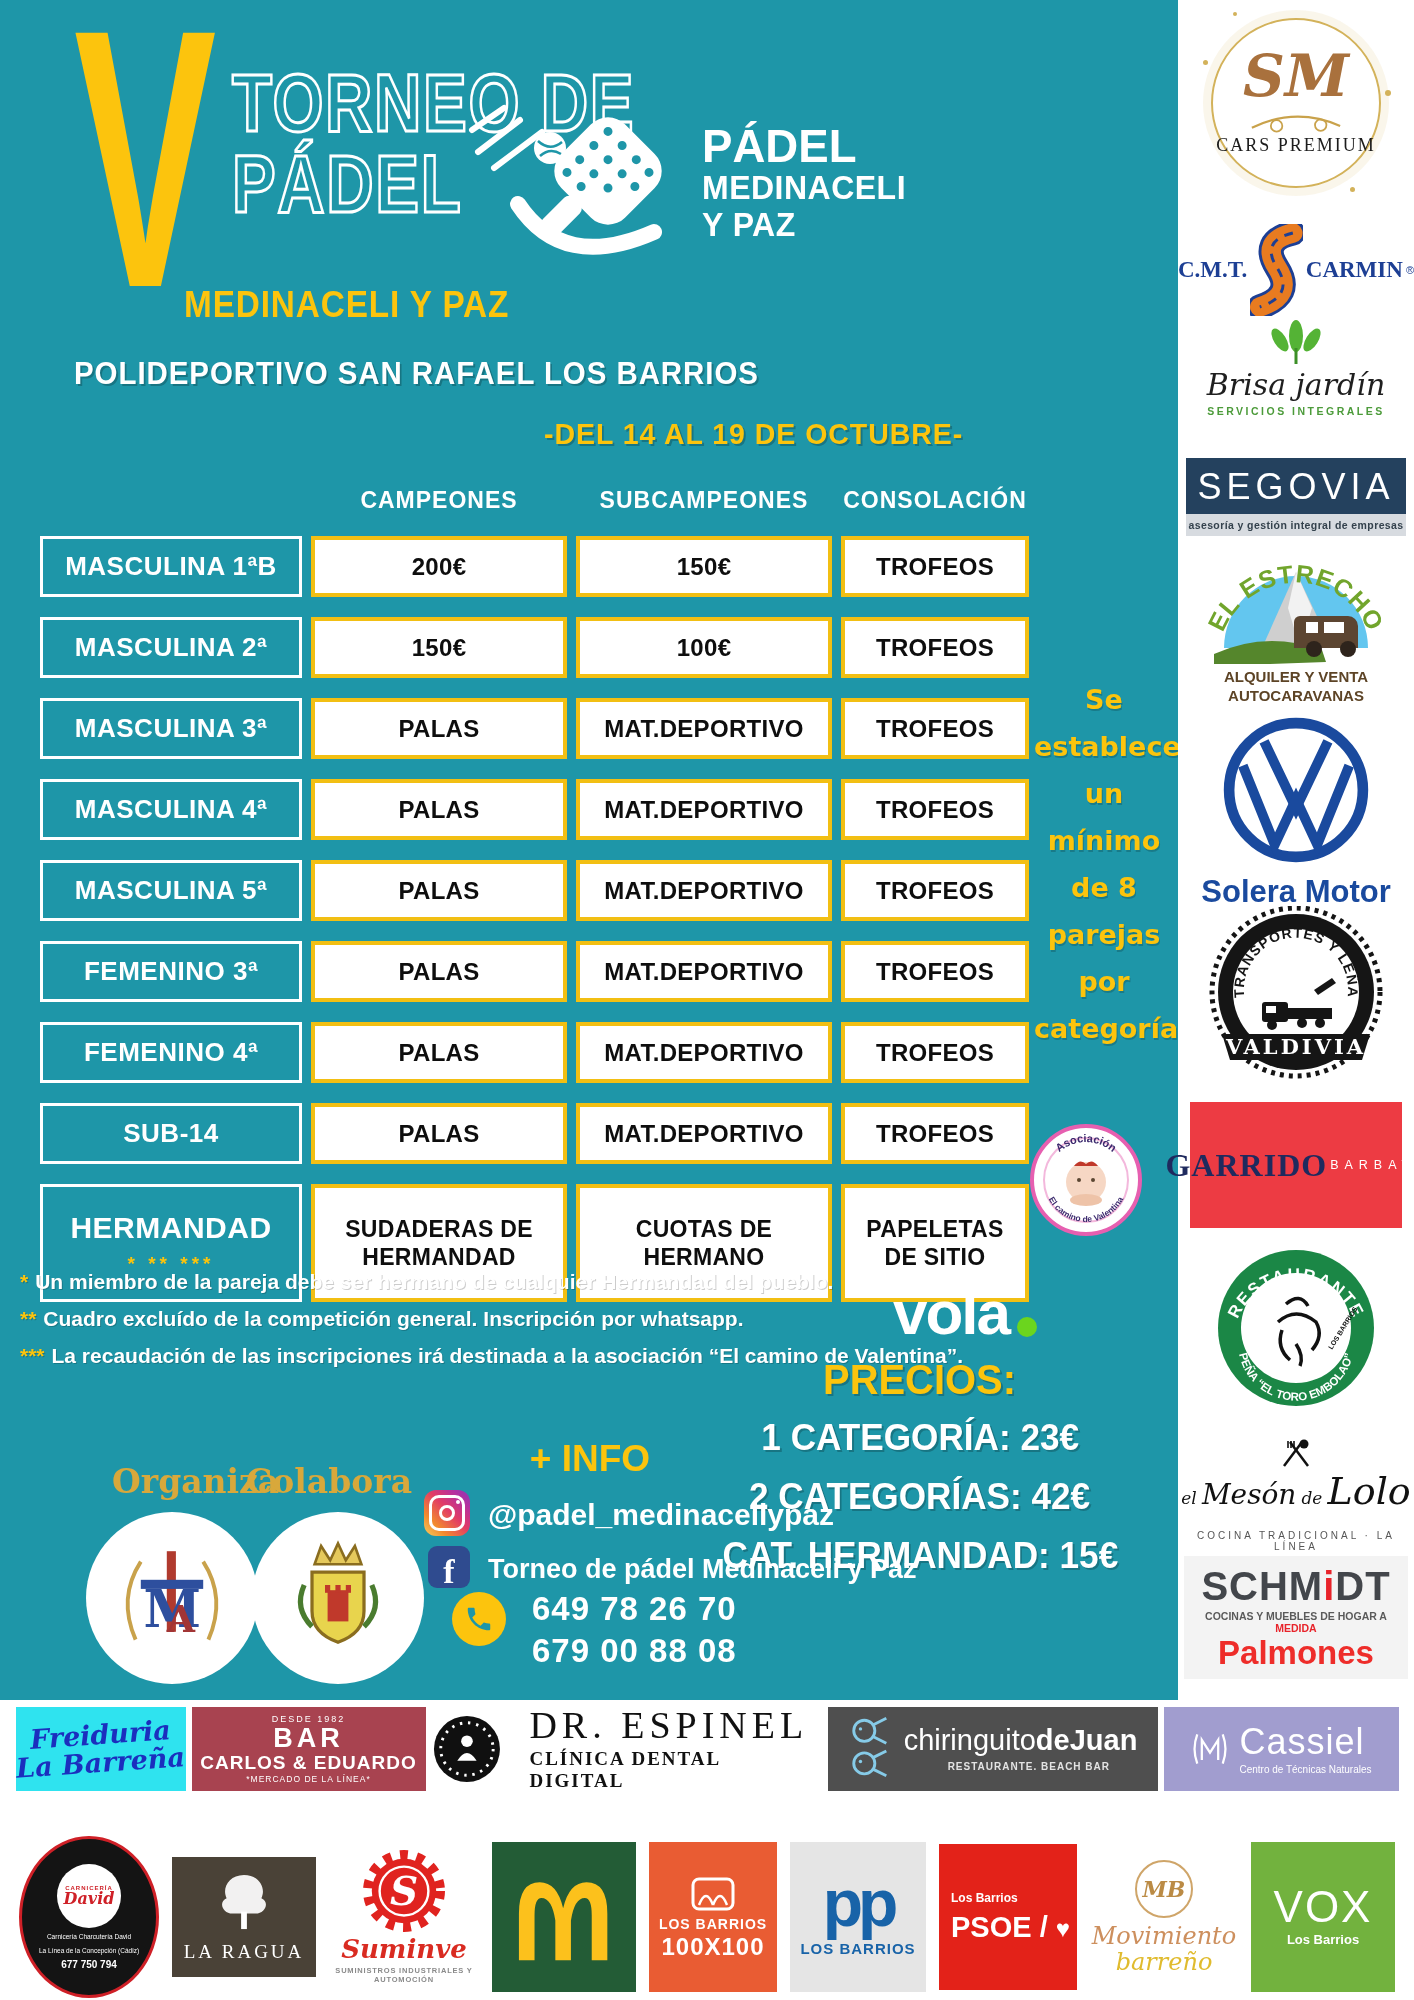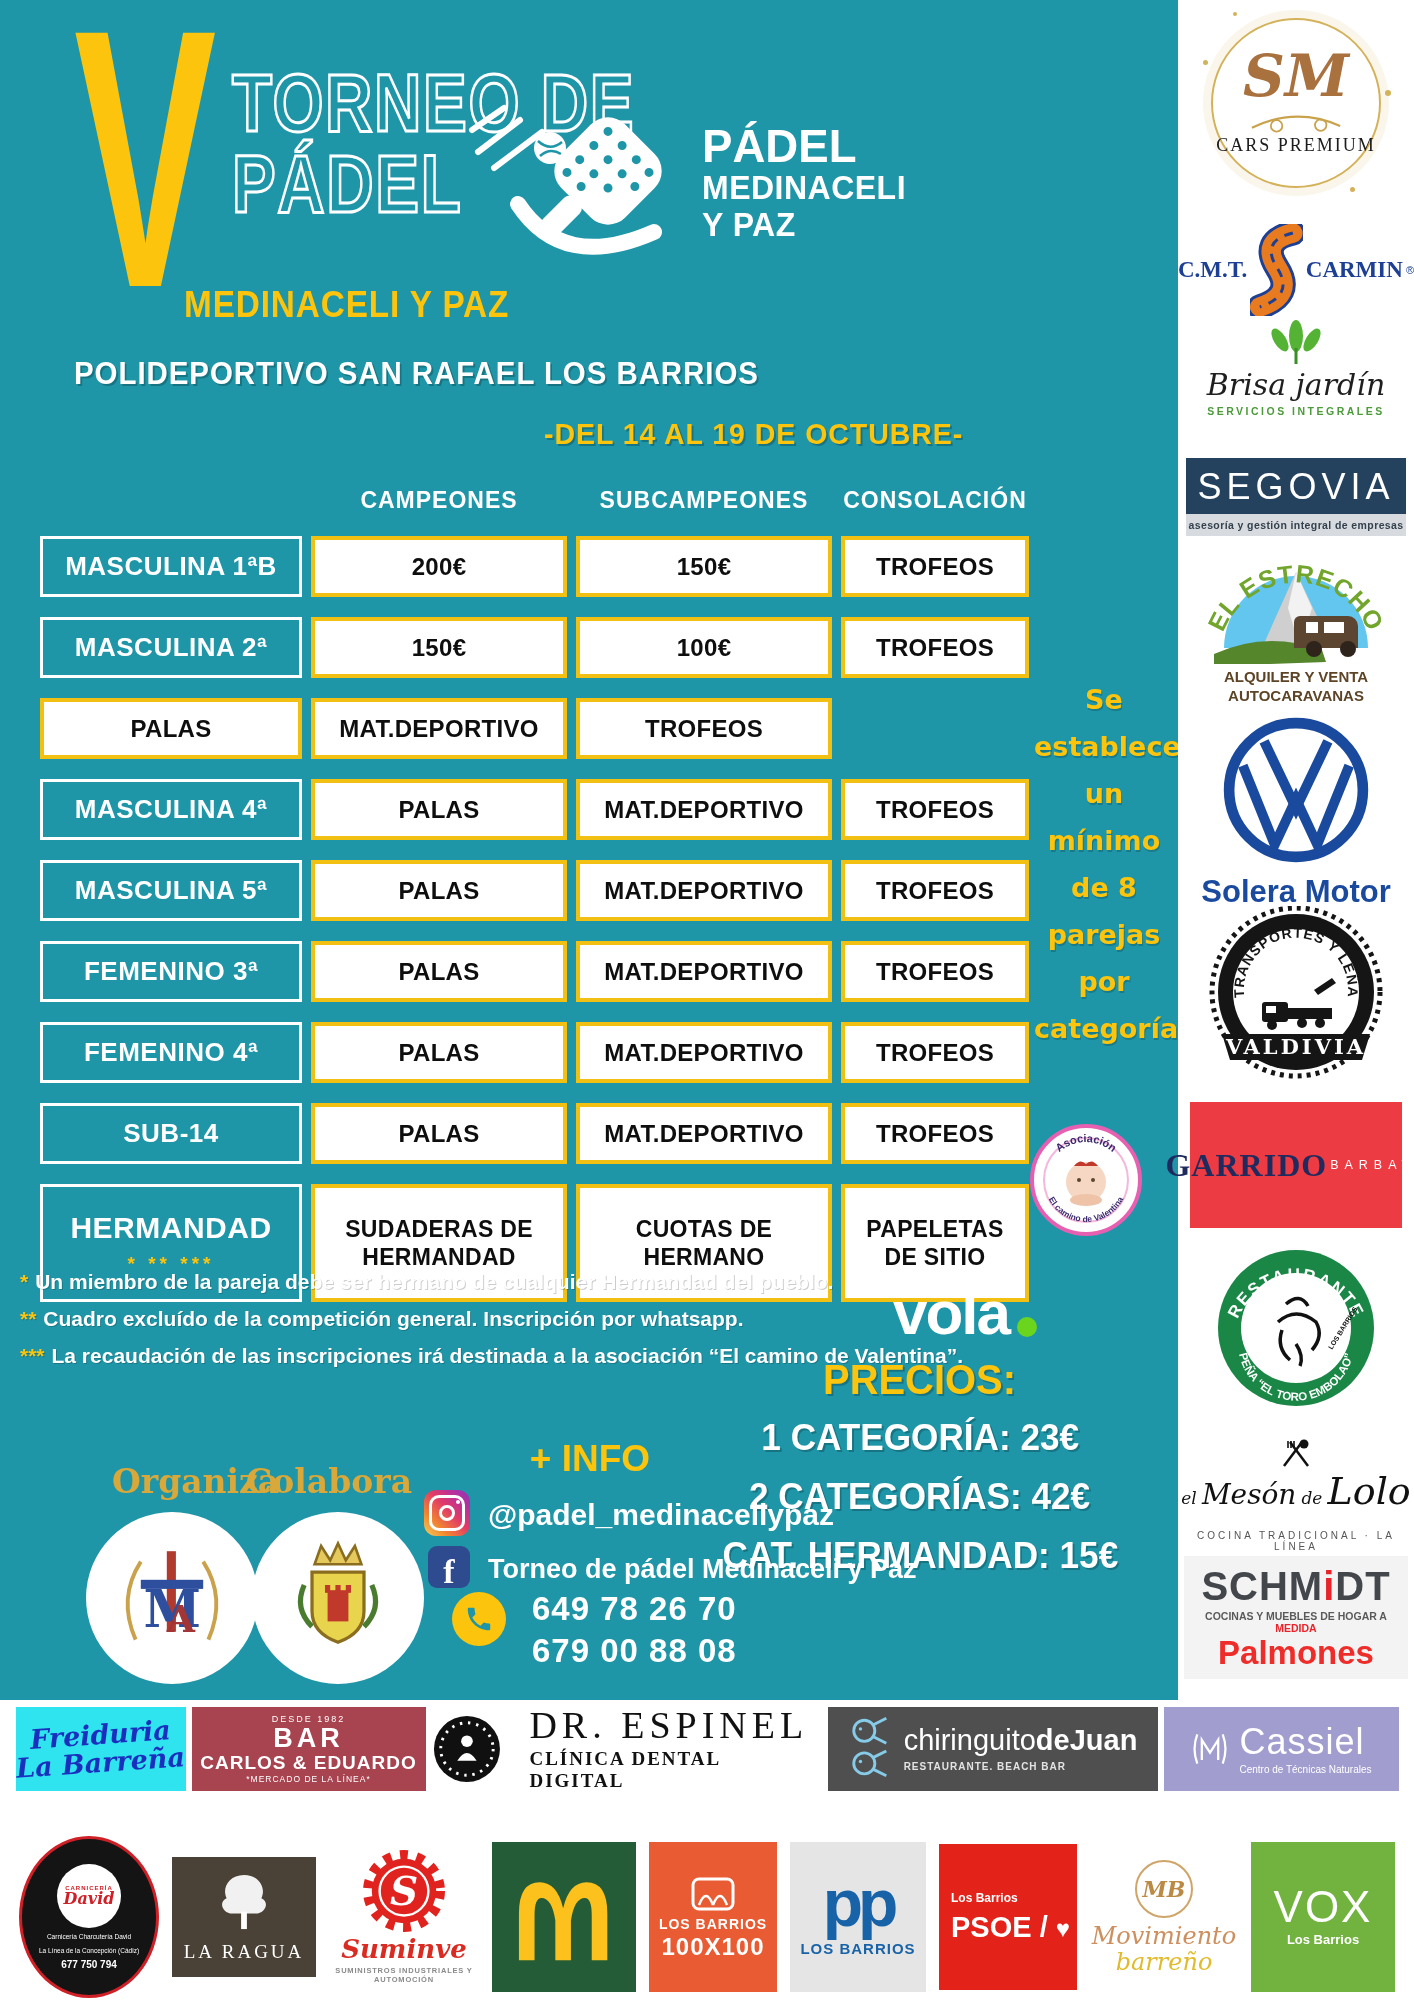--- a/index.html
+++ b/index.html
@@ -125,21 +125,21 @@
   .bar-big{font-size:27px;font-weight:900;letter-spacing:4px;margin:1px 0;}
   .bar-name{font-size:19px;font-weight:800;letter-spacing:1px;}
   .bar-tag{font-size:8.5px;letter-spacing:1px;margin-top:3px;}
   .espinel{width:390px;height:86px;background:#fff;display:flex;align-items:center;justify-content:center;gap:28px;}
   .esp-name{font-family:"Liberation Serif",serif;font-size:38px;letter-spacing:5px;color:#111;line-height:1;}
   .esp-tag{font-family:"Liberation Serif",serif;font-size:19px;font-weight:700;letter-spacing:2px;color:#111;margin-top:4px;}
   .chiri{width:330px;height:84px;background:#4f4f4f;display:flex;align-items:center;justify-content:center;gap:10px;}
   .chiri-name{font-size:29px;color:#fff;line-height:1;}
   .chiri-name .cn-light{font-weight:400;}
   .chiri-name .cn-bold{font-weight:800;}
-  .chiri-tag{font-size:10px;letter-spacing:1px;color:#e3e3e3;font-weight:700;margin-top:6px;}
+  .chiri-tag{font-size:10px;letter-spacing:1px;color:#e3e3e3;font-weight:700;margin-top:6px;margin-left:44px;}
   .cassiel{width:235px;height:84px;background:#a19dcf;display:flex;align-items:center;justify-content:center;gap:9px;color:#fff;}
   .cas-name{font-size:36px;font-weight:400;letter-spacing:1px;line-height:1;}
   .cas-tag{font-size:10px;margin-top:4px;}
 
   .david{width:134px;height:156px;background:#141414;border:3px solid #cf2027;border-radius:50%;
       display:flex;flex-direction:column;align-items:center;justify-content:center;text-align:center;overflow:hidden;}
   .david-inner{width:64px;height:64px;border-radius:50%;background:#fff;display:flex;flex-direction:column;align-items:center;justify-content:center;}
   .david-ring{font-size:6px;font-weight:700;color:#cf2027;letter-spacing:1px;}
   .david-name{font-family:"DejaVu Serif",serif;font-style:italic;font-weight:700;font-size:16px;color:#cf2027;line-height:1;}
   .david-l{font-size:6.5px;color:#fff;line-height:1.35;margin-top:5px;}
@@ -235,20 +235,21 @@
           <div class="val">150€</div>
           <div class="val">TROFEOS</div>
         </div>
         <div class="trow">
           <div class="cat">MASCULINA 2ª</div>
           <div class="val">150€</div>
           <div class="val">100€</div>
           <div class="val">TROFEOS</div>
         </div>
         <div class="trow">
+          <div class="cat">MASCULINA 3ª</div>
           <div class="val">PALAS</div>
           <div class="val">MAT.DEPORTIVO</div>
           <div class="val">TROFEOS</div>
         </div>
         <div class="trow">
           <div class="cat">MASCULINA 4ª</div>
           <div class="val">PALAS</div>
           <div class="val">MAT.DEPORTIVO</div>
           <div class="val">TROFEOS</div>
         </div>

